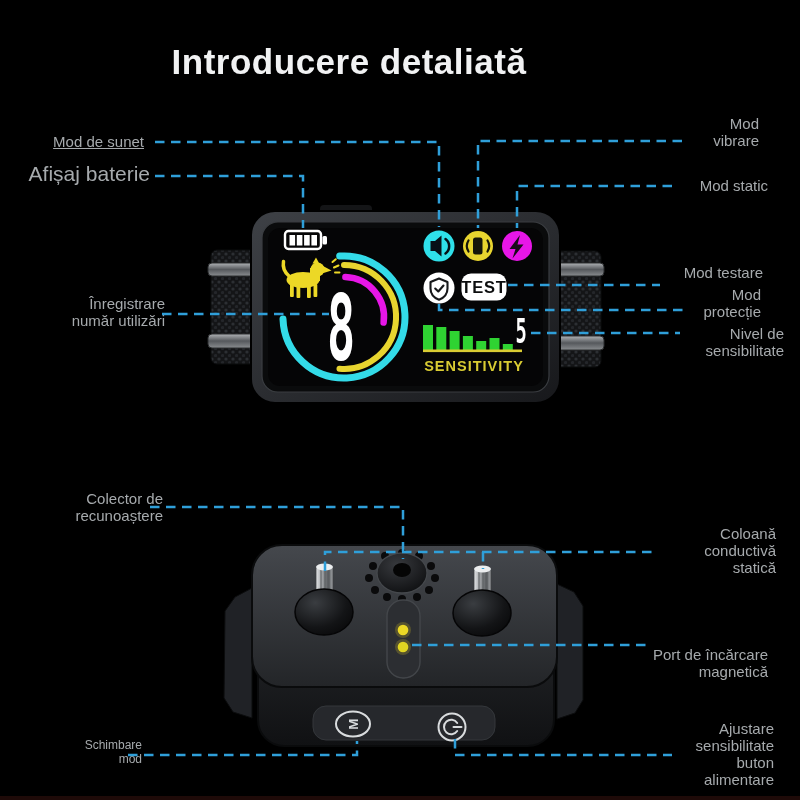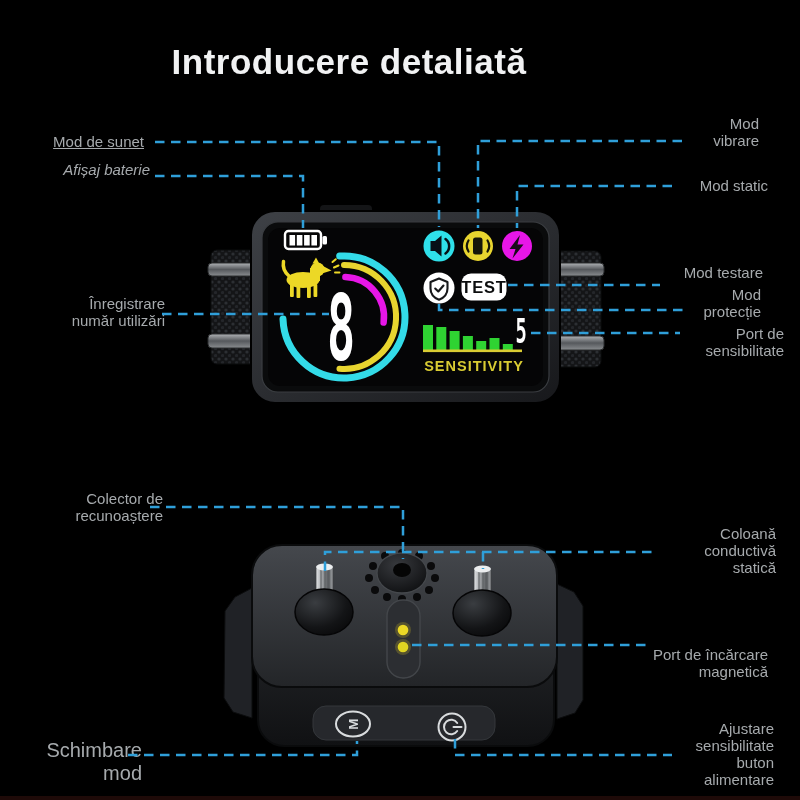--- a/index.html
+++ b/index.html
@@ -2,22 +2,22 @@
 <html><head>
 <meta charset="utf-8">
 <style>
   html,body{margin:0;padding:0;background:#000;}
   #stage{position:relative;width:800px;height:800px;background:#000;overflow:hidden;
          font-family:"Liberation Sans",sans-serif;}
   #page-title{position:absolute;left:0;top:42px;width:698px;text-align:center;
               color:#f1f2f3;font-size:35px;font-weight:600;letter-spacing:.5px;}
   .label{position:absolute;color:#a6aaad;font-size:15px;line-height:1.13;
          white-space:pre-line;}
-  .label.big{font-size:15px;font-style:italic;}
-  .label.md{font-size:20px;}
+  .label.big{font-size:21px;}
+  .label.md{font-size:12px;}
   .ta-r{text-align:right;}
   .ta-c{text-align:right;}
   #overlay{position:absolute;left:0;top:0;}
   #bottom-strip{position:absolute;left:0;bottom:0;width:800px;height:4px;background:#1e0a08;}
 </style>
 </head>
 <body>
 
 <div id="stage">
 
@@ -26,21 +26,21 @@
   <div class="label ta-r" style="left:14px;top:134px;width:130px;text-decoration:underline;">Mod de sunet</div>
   <div class="label big ta-r" style="left:10px;top:162px;width:140px;">Afișaj baterie</div>
   <div class="label ta-c" style="left:25px;top:296px;width:140px;">Înregistrare
 număr utilizări</div>
   <div class="label ta-c" style="left:659px;top:116px;width:100px;">Mod
 vibrare</div>
   <div class="label ta-c" style="left:648px;top:178px;width:120px;">Mod static</div>
   <div class="label ta-c" style="left:643px;top:265px;width:120px;">Mod testare</div>
   <div class="label ta-c" style="left:661px;top:287px;width:100px;">Mod
 protecție</div>
-  <div class="label ta-c" style="left:654px;top:326px;width:130px;">Port de
+  <div class="label ta-c" style="left:654px;top:326px;width:130px;">Nivel de
 sensibilitate</div>
   <div class="label ta-c" style="left:656px;top:526px;width:120px;">Coloană
 conductivă
 statică</div>
   <div class="label ta-c" style="left:23px;top:491px;width:140px;">Colector de
 recunoaștere</div>
   <div class="label ta-c" style="left:618px;top:629px;width:150px;margin-top:18px;">Port de încărcare
 magnetică</div>
   <div class="label md ta-c" style="left:22px;top:739px;width:120px;">Schimbare
 mod</div>

